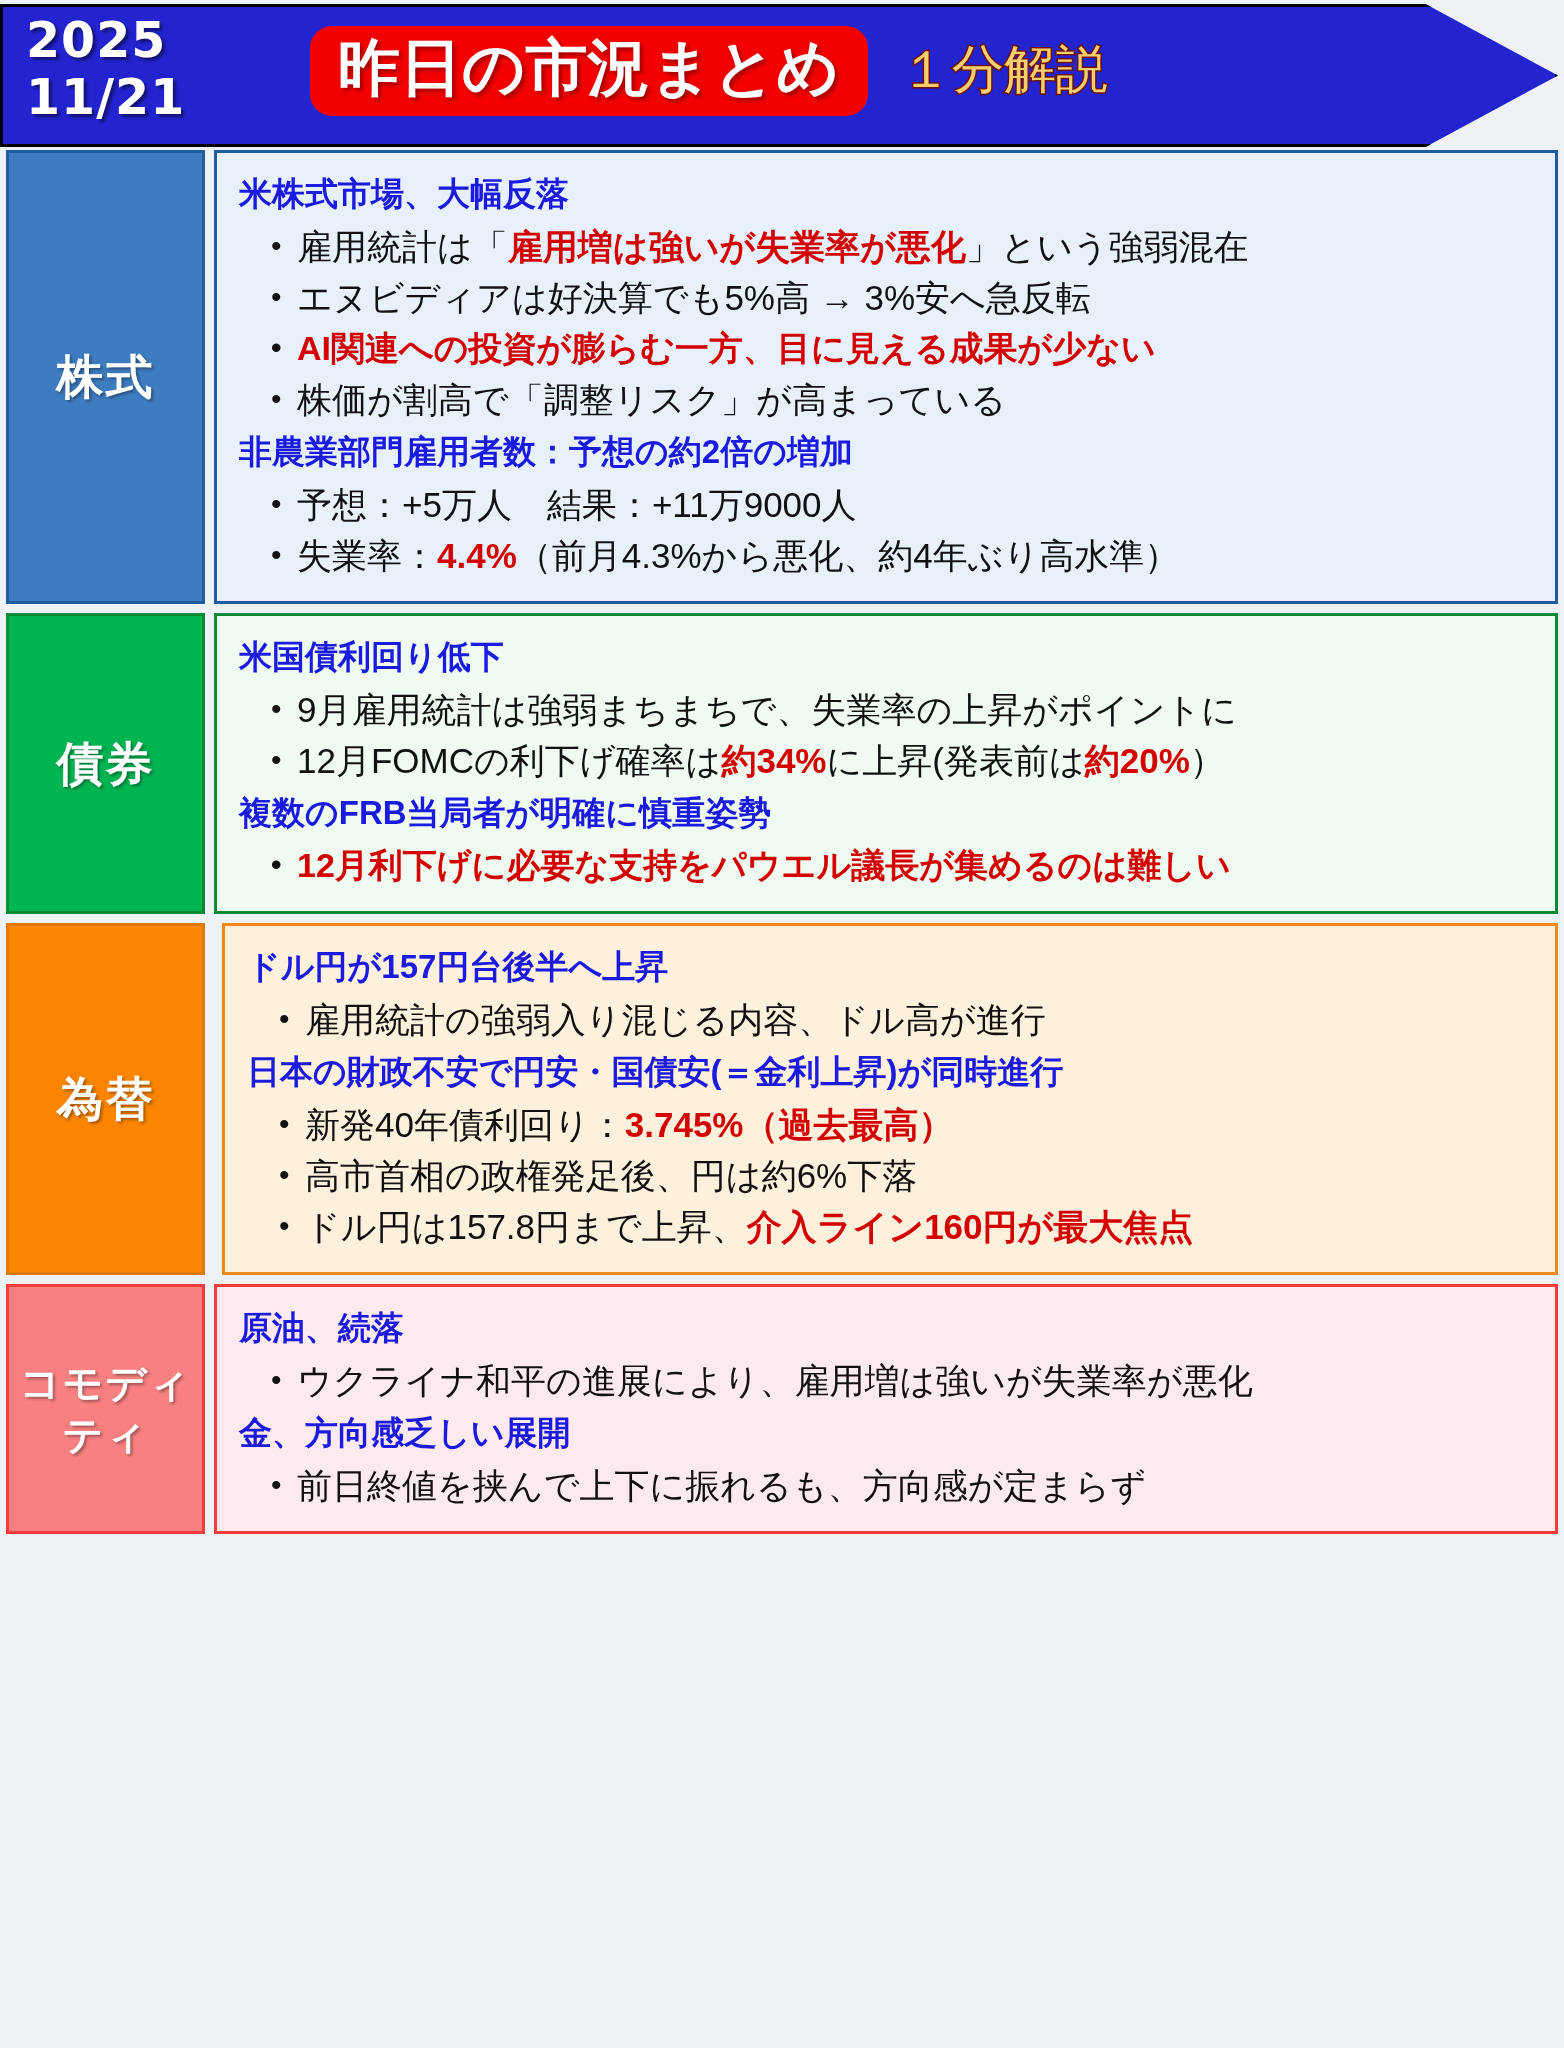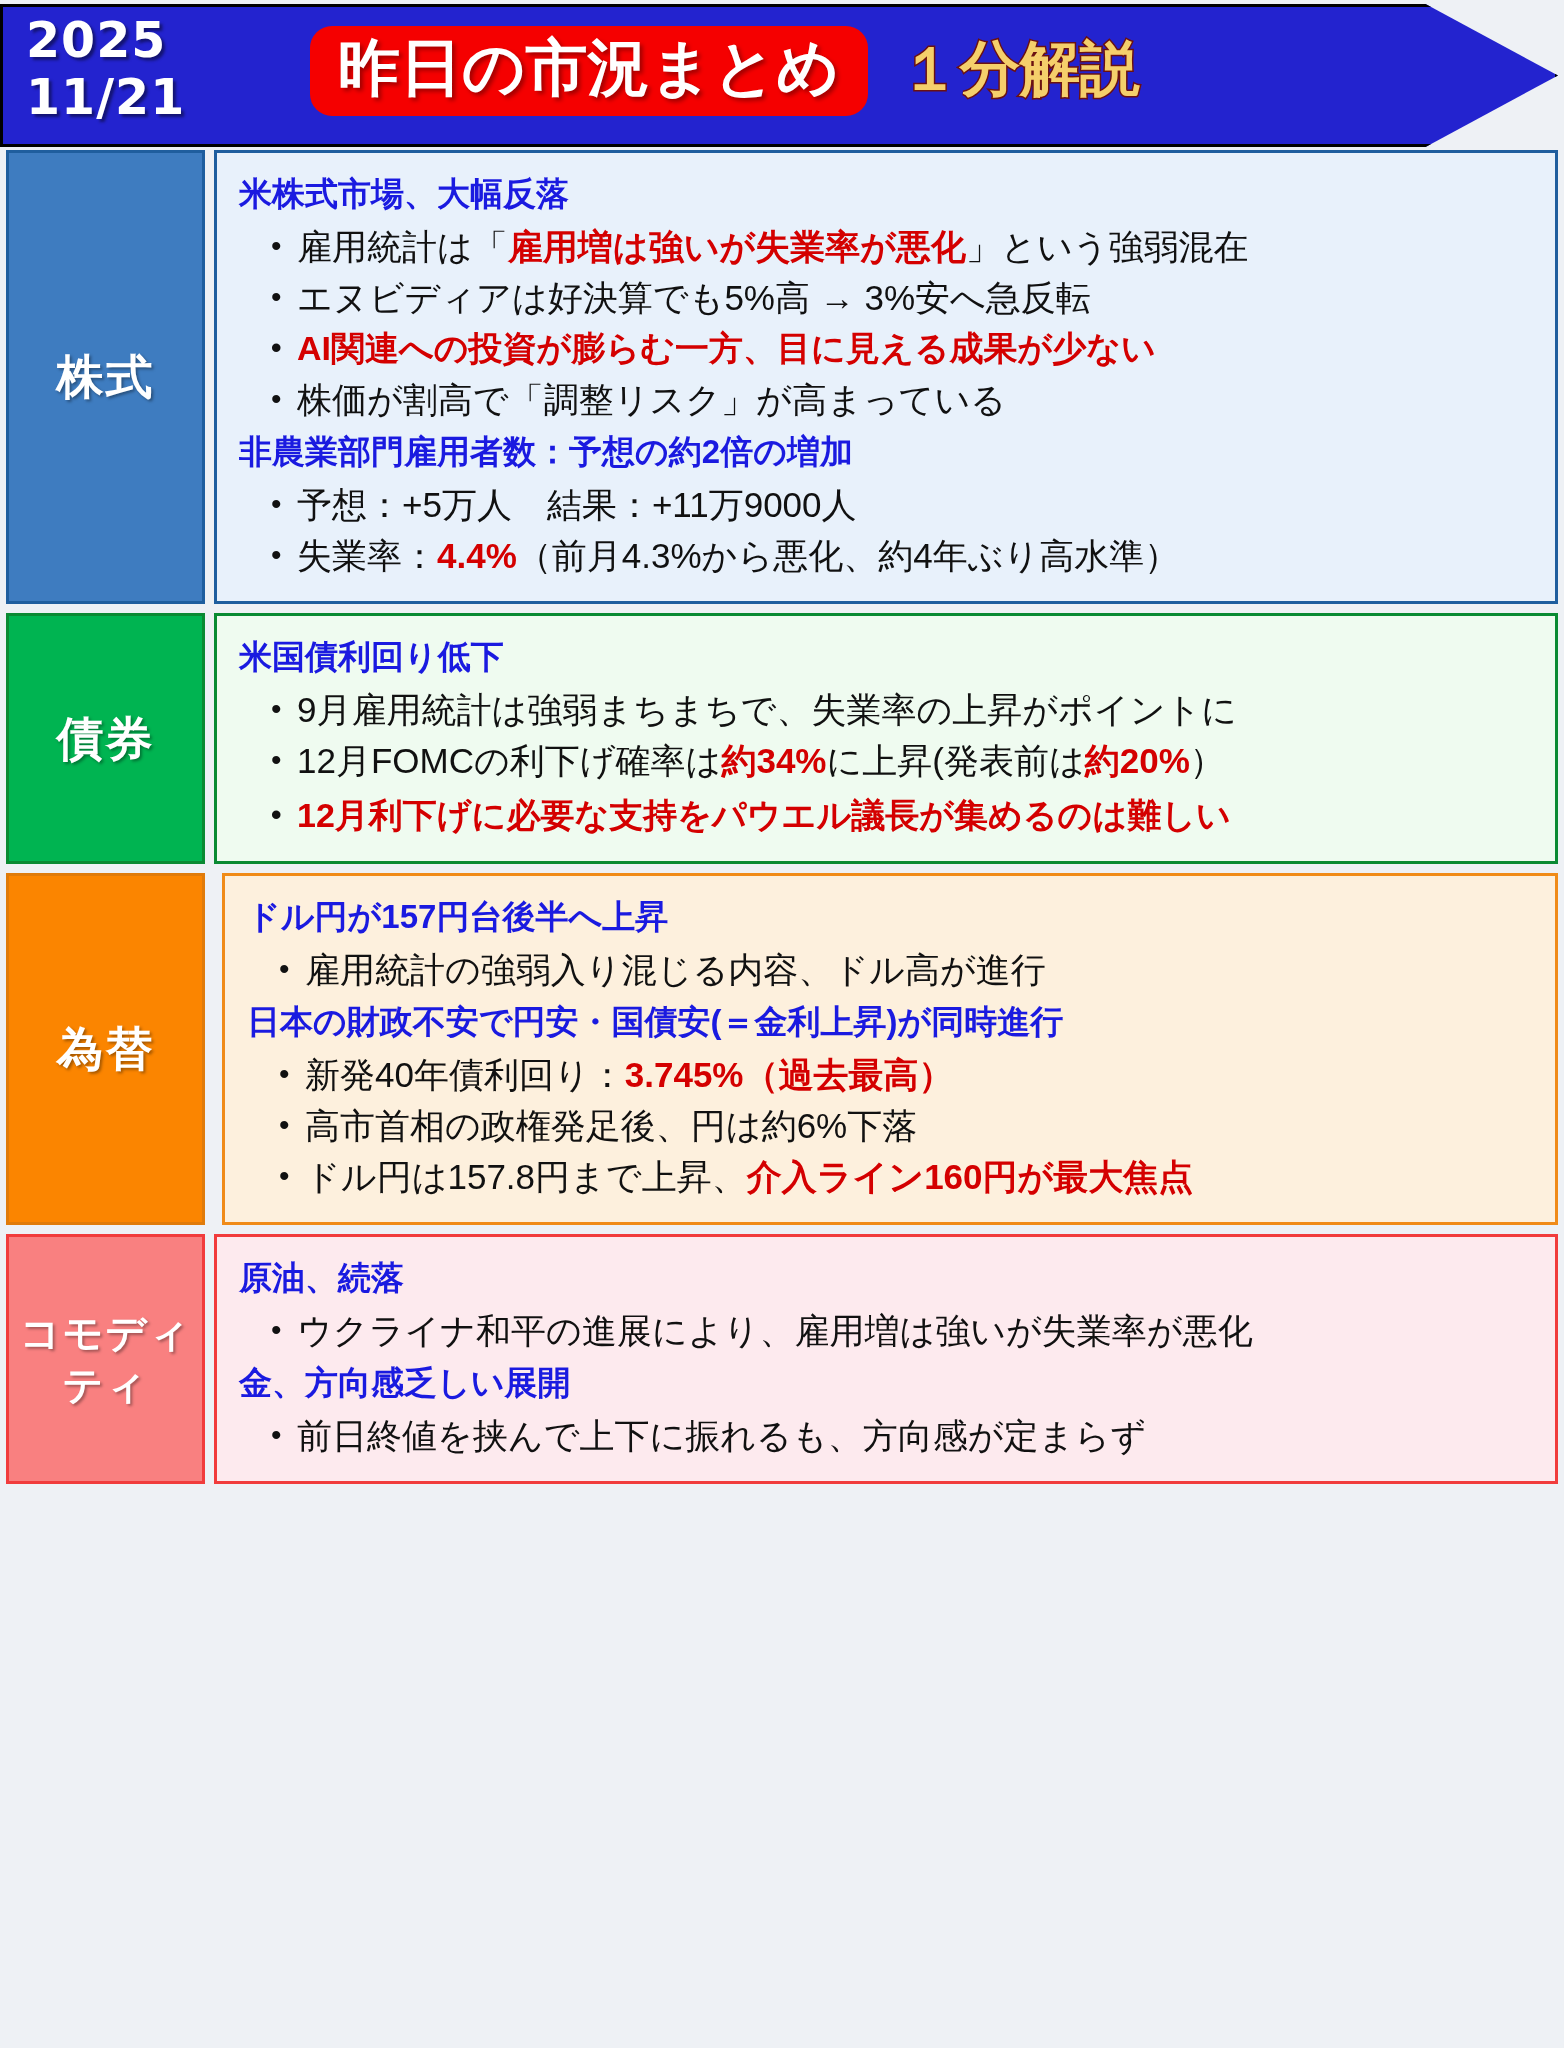--- a/index.html
+++ b/index.html
@@ -62,23 +62,23 @@
     font-size: 62px;
     font-weight: bold;
     line-height: 74px;
     white-space: nowrap;
     text-shadow: 3px 3px 4px rgba(0,0,0,0.35);
   }
   .header-sub {
     position: absolute;
     left: 900px;
     top: 32px;
-    font-size: 60px;
+    font-size: 52px;
     line-height: 74px;
-    font-weight: bold;
+    font-weight: normal;
     color: #f5cf6b;
     white-space: nowrap;
     -webkit-text-stroke: 3px #6b1111;
     paint-order: stroke fill;
   }
 
   
   .sections {
     position: relative;
     padding: 0 6px;
@@ -194,20 +194,21 @@
         </div>
       </div>
       <div class="section sec-bonds">
         <div class="section-label">債券</div>
         <div class="section-body">
           <div class="lead">米国債利回り低下</div>
           <ul class="bullets">
             <li><span>9月雇用統計は強弱まちまちで、失業率の上昇がポイントに</span></li>
             <li><span>12月FOMCの利下げ確率は</span><span class="hl">約34%</span><span>に上昇(発表前は</span><span class="hl">約20%</span><span>）</span></li>
           </ul>
+          <div class="lead">複数のFRB当局者が明確に慎重姿勢</div>
           <ul class="bullets">
             <li class="em"><span class="hl">12月利下げに必要な支持をパウエル議長が集めるのは難しい</span></li>
           </ul>
         </div>
       </div>
       <div class="section sec-fx">
         <div class="section-label">為替</div>
         <div class="section-body">
           <div class="lead">ドル円が157円台後半へ上昇</div>
           <ul class="bullets">

